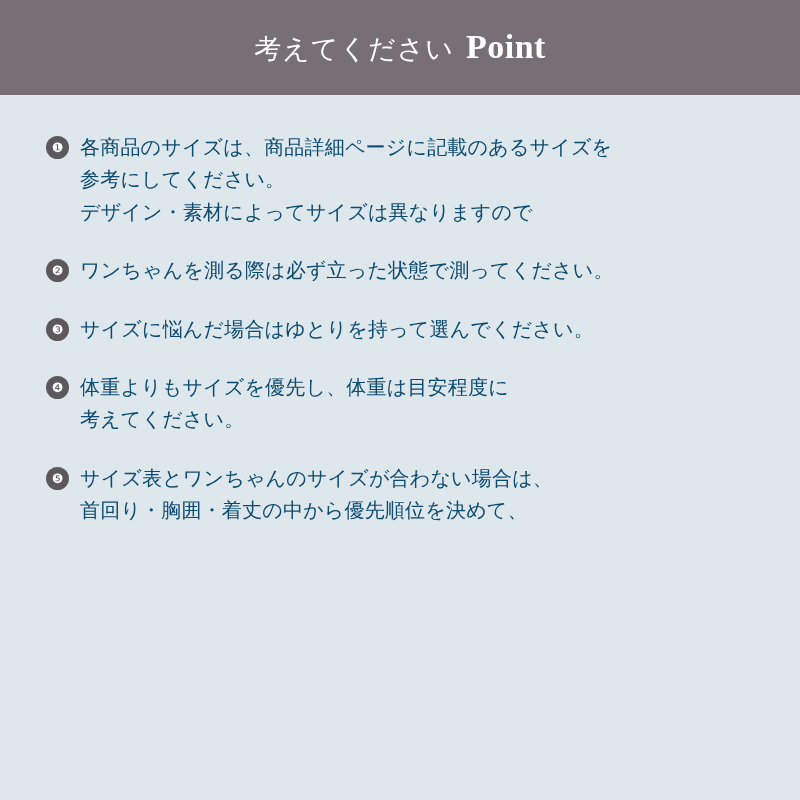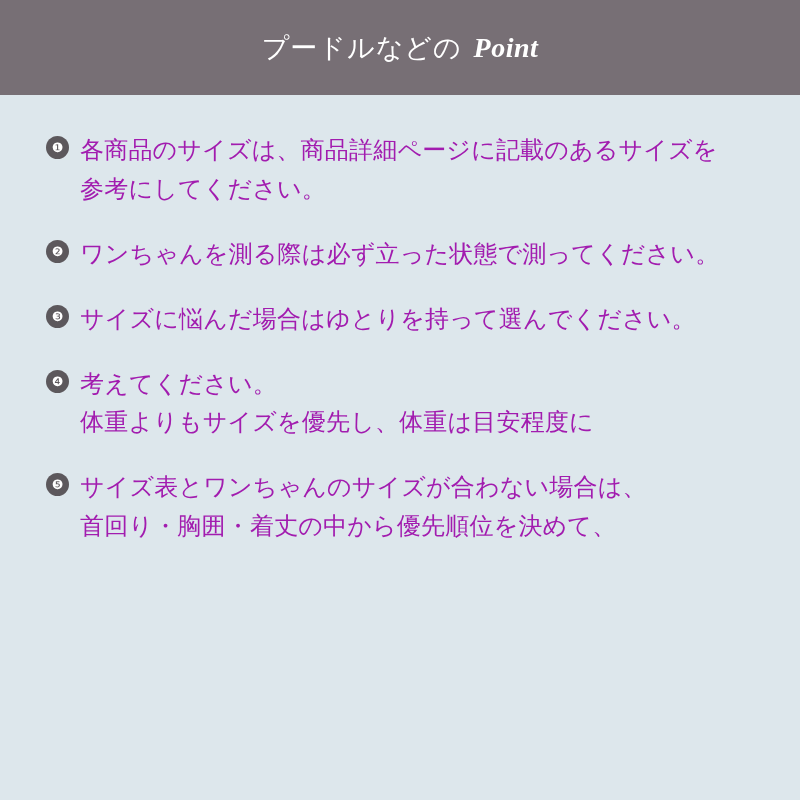--- a/index.html
+++ b/index.html
@@ -35,23 +35,22 @@
     display: flex;
     align-items: baseline;
     white-space: nowrap;
   }
   .header-title .jp {
     font-family: "Liberation Sans", sans-serif;
     font-weight: 400;
   }
   .header-title .en {
     font-family: "Liberation Serif", serif;
-    font-style: italic;
     font-weight: 700;
-    font-size: 28px;
+    font-size: 34px;
     margin-left: 12px;
     letter-spacing: 0.5px;
   }
   
   .content {
     height: 705px;
     background: #dde7ec;
     box-sizing: border-box;
     padding: 36px 46px 0 46px;
   }
@@ -77,69 +76,70 @@
     text-align: center;
     margin-top: 5px;
     margin-right: 11px;
     font-family: "Liberation Sans", sans-serif;
     user-select: none;
   }
   .point-lines {
     flex: 1 1 auto;
   }
   .point-line {
-    color: #a21caf;
-    font-size: 24px;
+    color: #0c4a6e;
+    font-size: 20px;
     line-height: 1.62;
     letter-spacing: 0.2px;
     white-space: nowrap;
   }
 </style>
 </head>
 <body>
 
 <div class="page">
 
   <div class="header">
     <div class="header-title">
-      <span class="jp">プードルなどの</span>
+      <span class="jp">考えてください</span>
       <span class="en">Point</span>
     </div>
   </div>
 
   <div class="content">
     <ul class="point-list">
 
       <li class="point-item">
         <span class="point-num">❶</span>
         <div class="point-lines">
           <div class="point-line">各商品のサイズは、商品詳細ページに記載のあるサイズを</div>
           <div class="point-line">参考にしてください。</div>
+          <div class="point-line">デザイン・素材によってサイズは異なりますので</div>
         </div>
       </li>
 
       <li class="point-item">
         <span class="point-num">❷</span>
         <div class="point-lines">
           <div class="point-line">ワンちゃんを測る際は必ず立った状態で測ってください。</div>
         </div>
       </li>
 
       <li class="point-item">
         <span class="point-num">❸</span>
         <div class="point-lines">
           <div class="point-line">サイズに悩んだ場合はゆとりを持って選んでください。</div>
         </div>
       </li>
 
       <li class="point-item">
         <span class="point-num">❹</span>
         <div class="point-lines">
+          <div class="point-line">体重よりもサイズを優先し、体重は目安程度に</div>
           <div class="point-line">考えてください。</div>
-          <div class="point-line">体重よりもサイズを優先し、体重は目安程度に</div>
         </div>
       </li>
 
       <li class="point-item">
         <span class="point-num">❺</span>
         <div class="point-lines">
           <div class="point-line">サイズ表とワンちゃんのサイズが合わない場合は、</div>
           <div class="point-line">首回り・胸囲・着丈の中から優先順位を決めて、</div>
         </div>
       </li>

